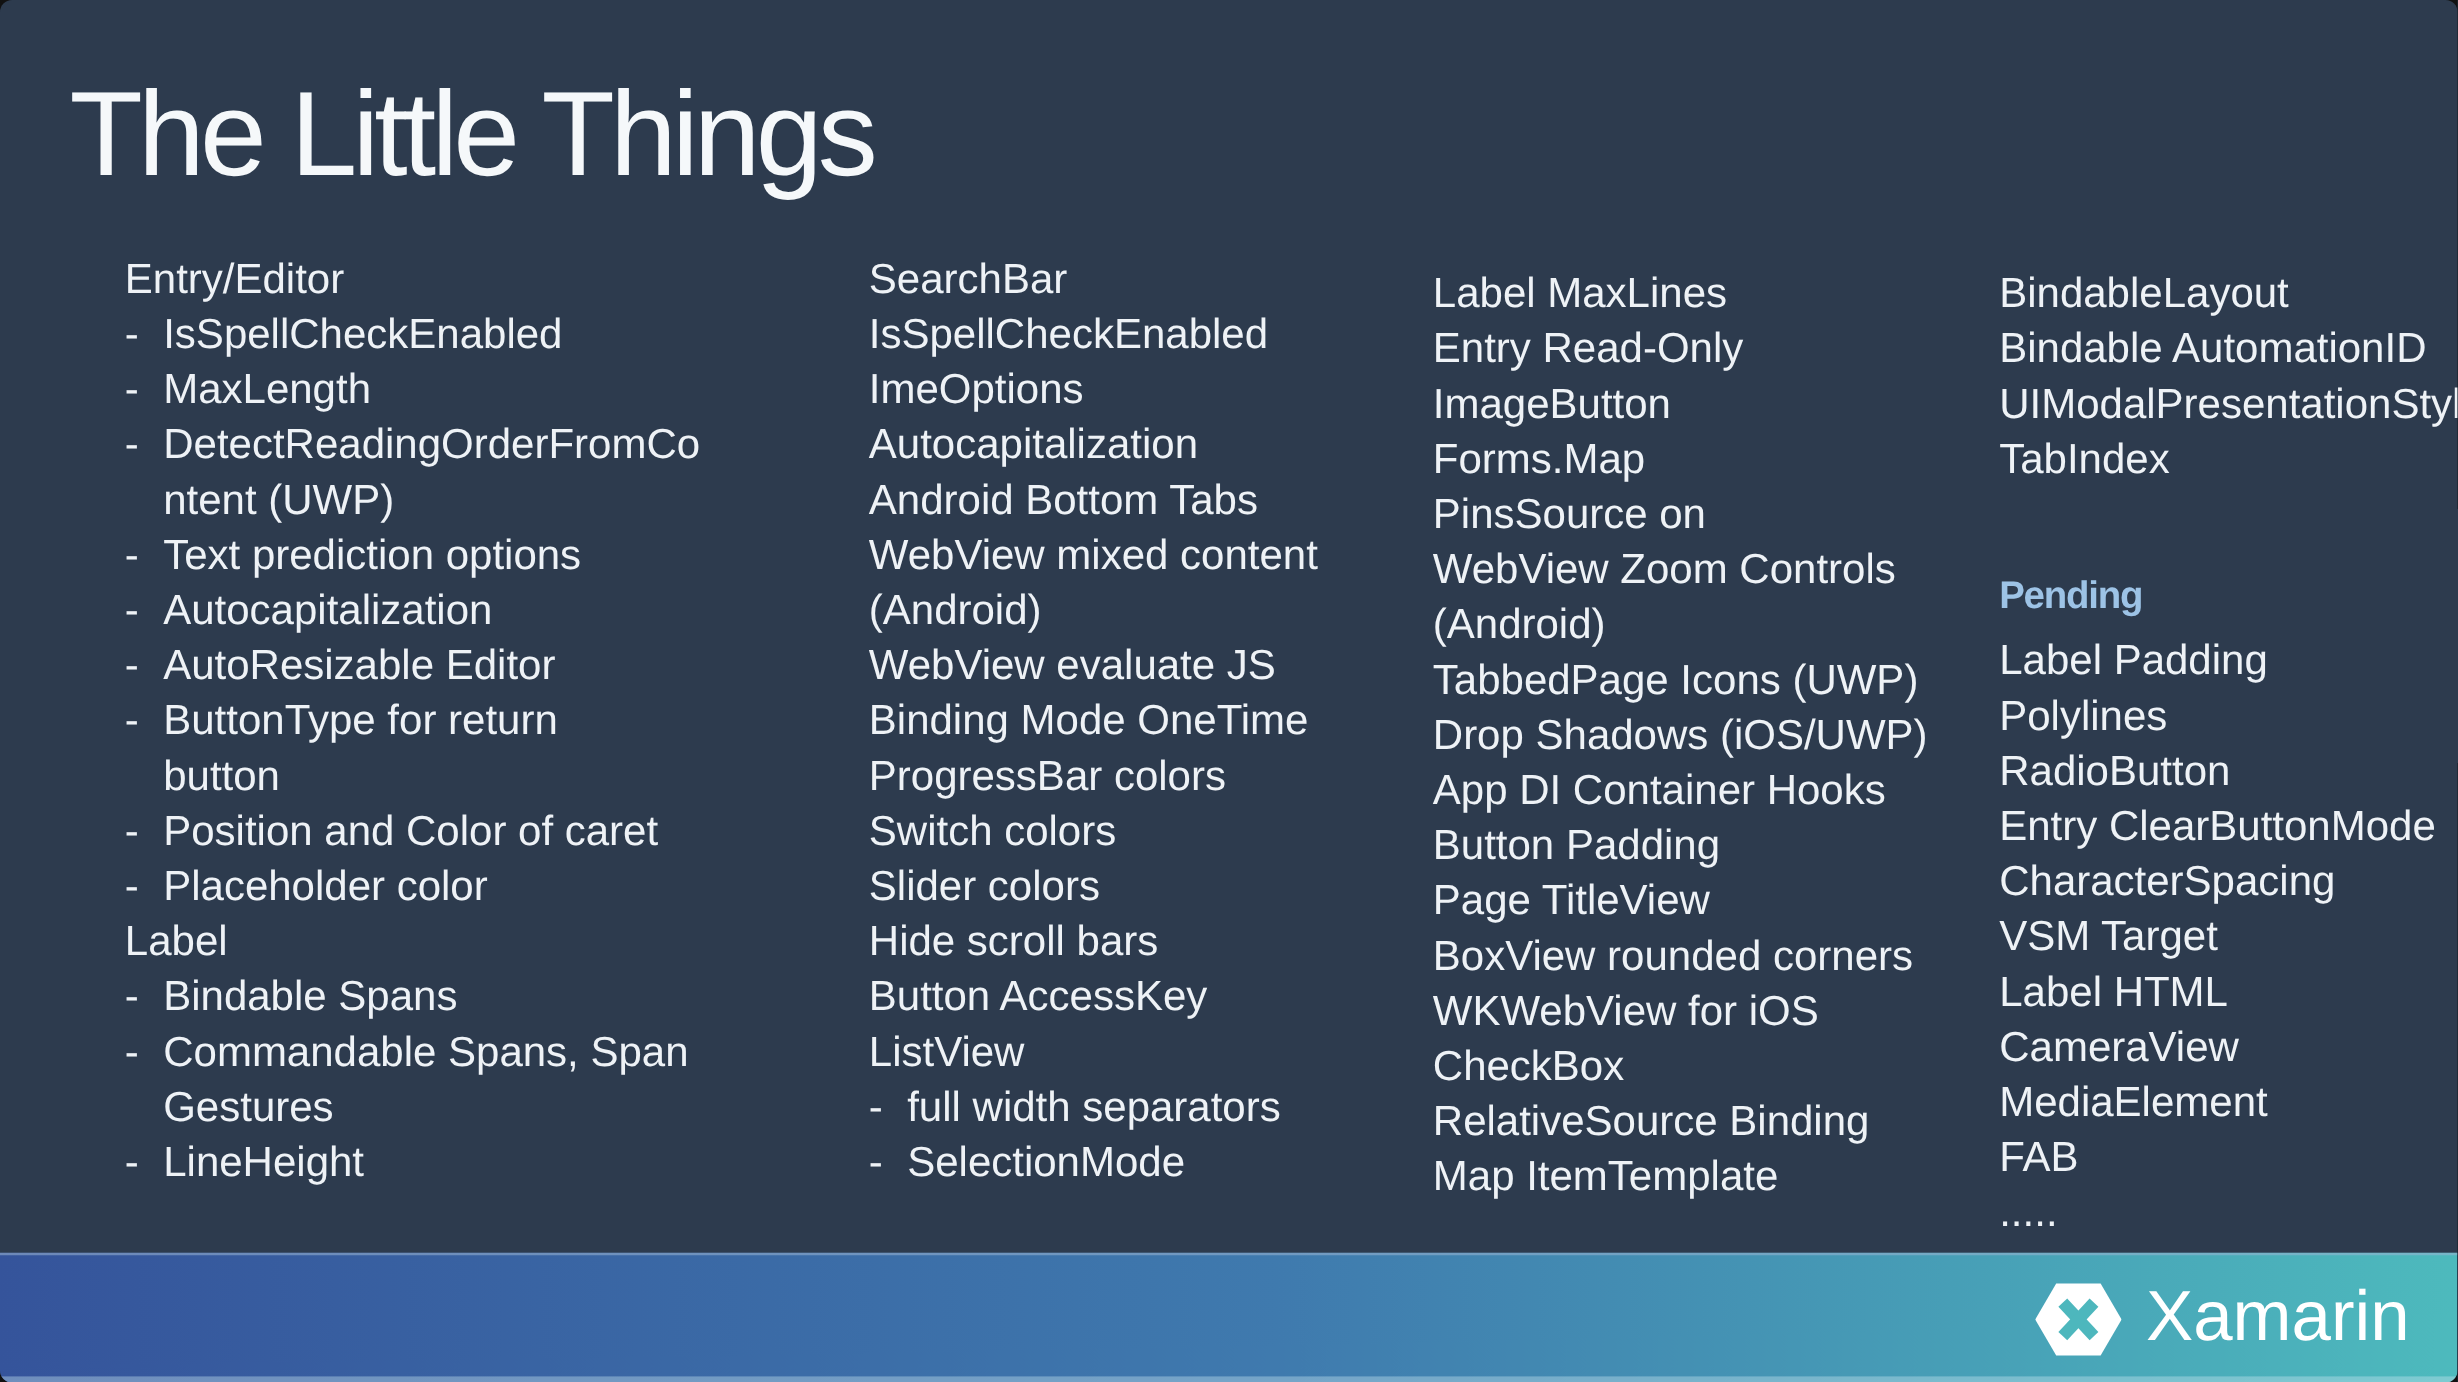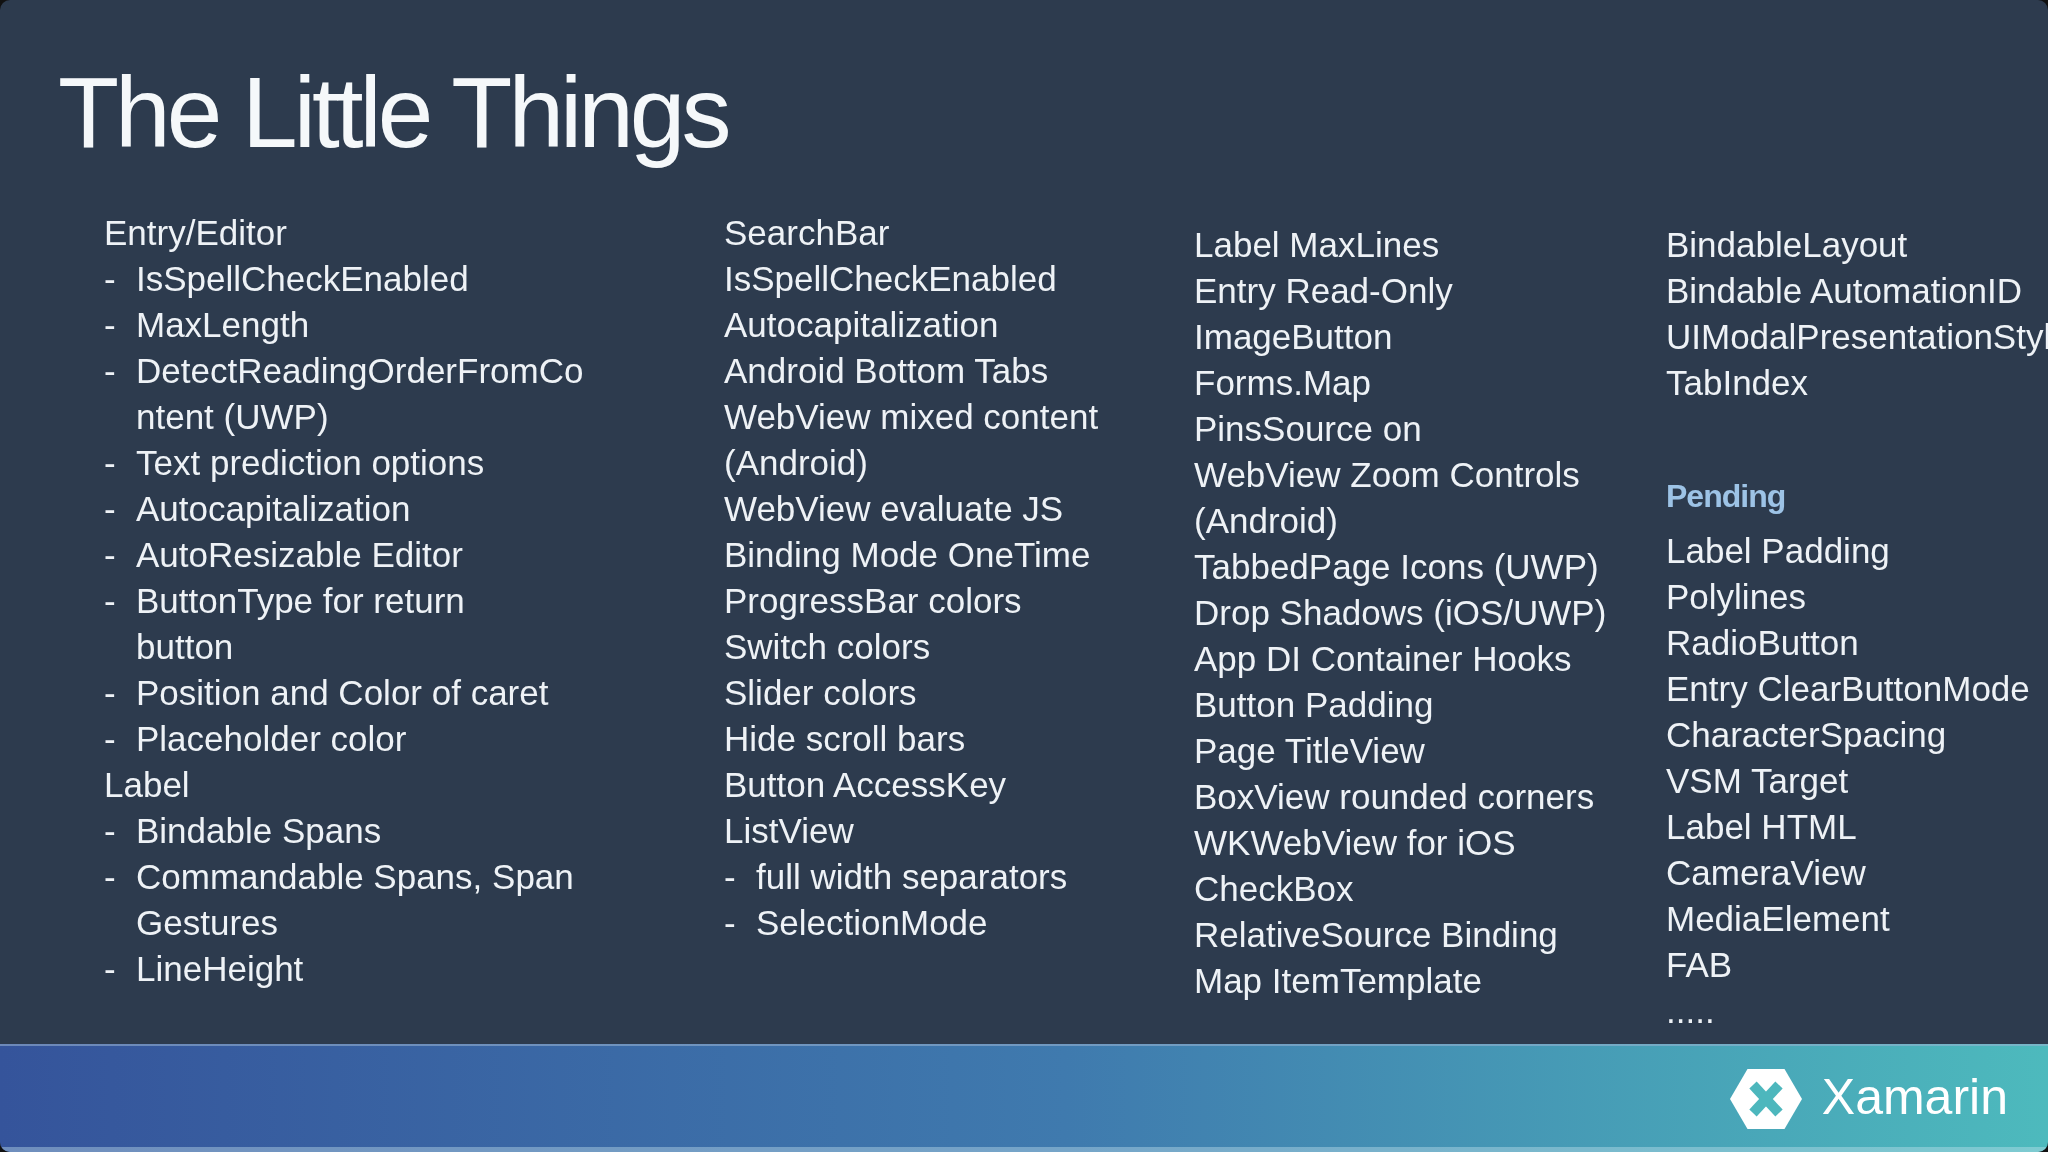--- a/index.html
+++ b/index.html
@@ -81,21 +81,21 @@
   .brand {
     position: absolute;
     right: 40px; top: 50%;
     transform: translateY(-50%);
     display: flex;
     align-items: center;
     gap: 20px;
   }
   .brand-text {
     color: #ffffff;
-    font-size: 50px;
+    font-size: 59px;
     font-weight: 400;
     letter-spacing: 0px;
     line-height: 1;
     padding-bottom: 4px;
   }
   .hex-icon { display: block; }
 </style>
 </head>
 <body>
 
@@ -168,20 +168,23 @@
           <span class="dash">-</span>
           <span>LineHeight</span>
         </div>
       </div>
       <div class="col col2">
         <div class="line plain">
           <span>SearchBar</span>
         </div>
         <div class="line plain">
           <span>IsSpellCheckEnabled</span>
+        </div>
+        <div class="line plain">
+          <span>ImeOptions</span>
         </div>
         <div class="line plain">
           <span>Autocapitalization</span>
         </div>
         <div class="line plain">
           <span>Android Bottom Tabs</span>
         </div>
         <div class="line plain">
           <span>WebView mixed content</span>
         </div>

